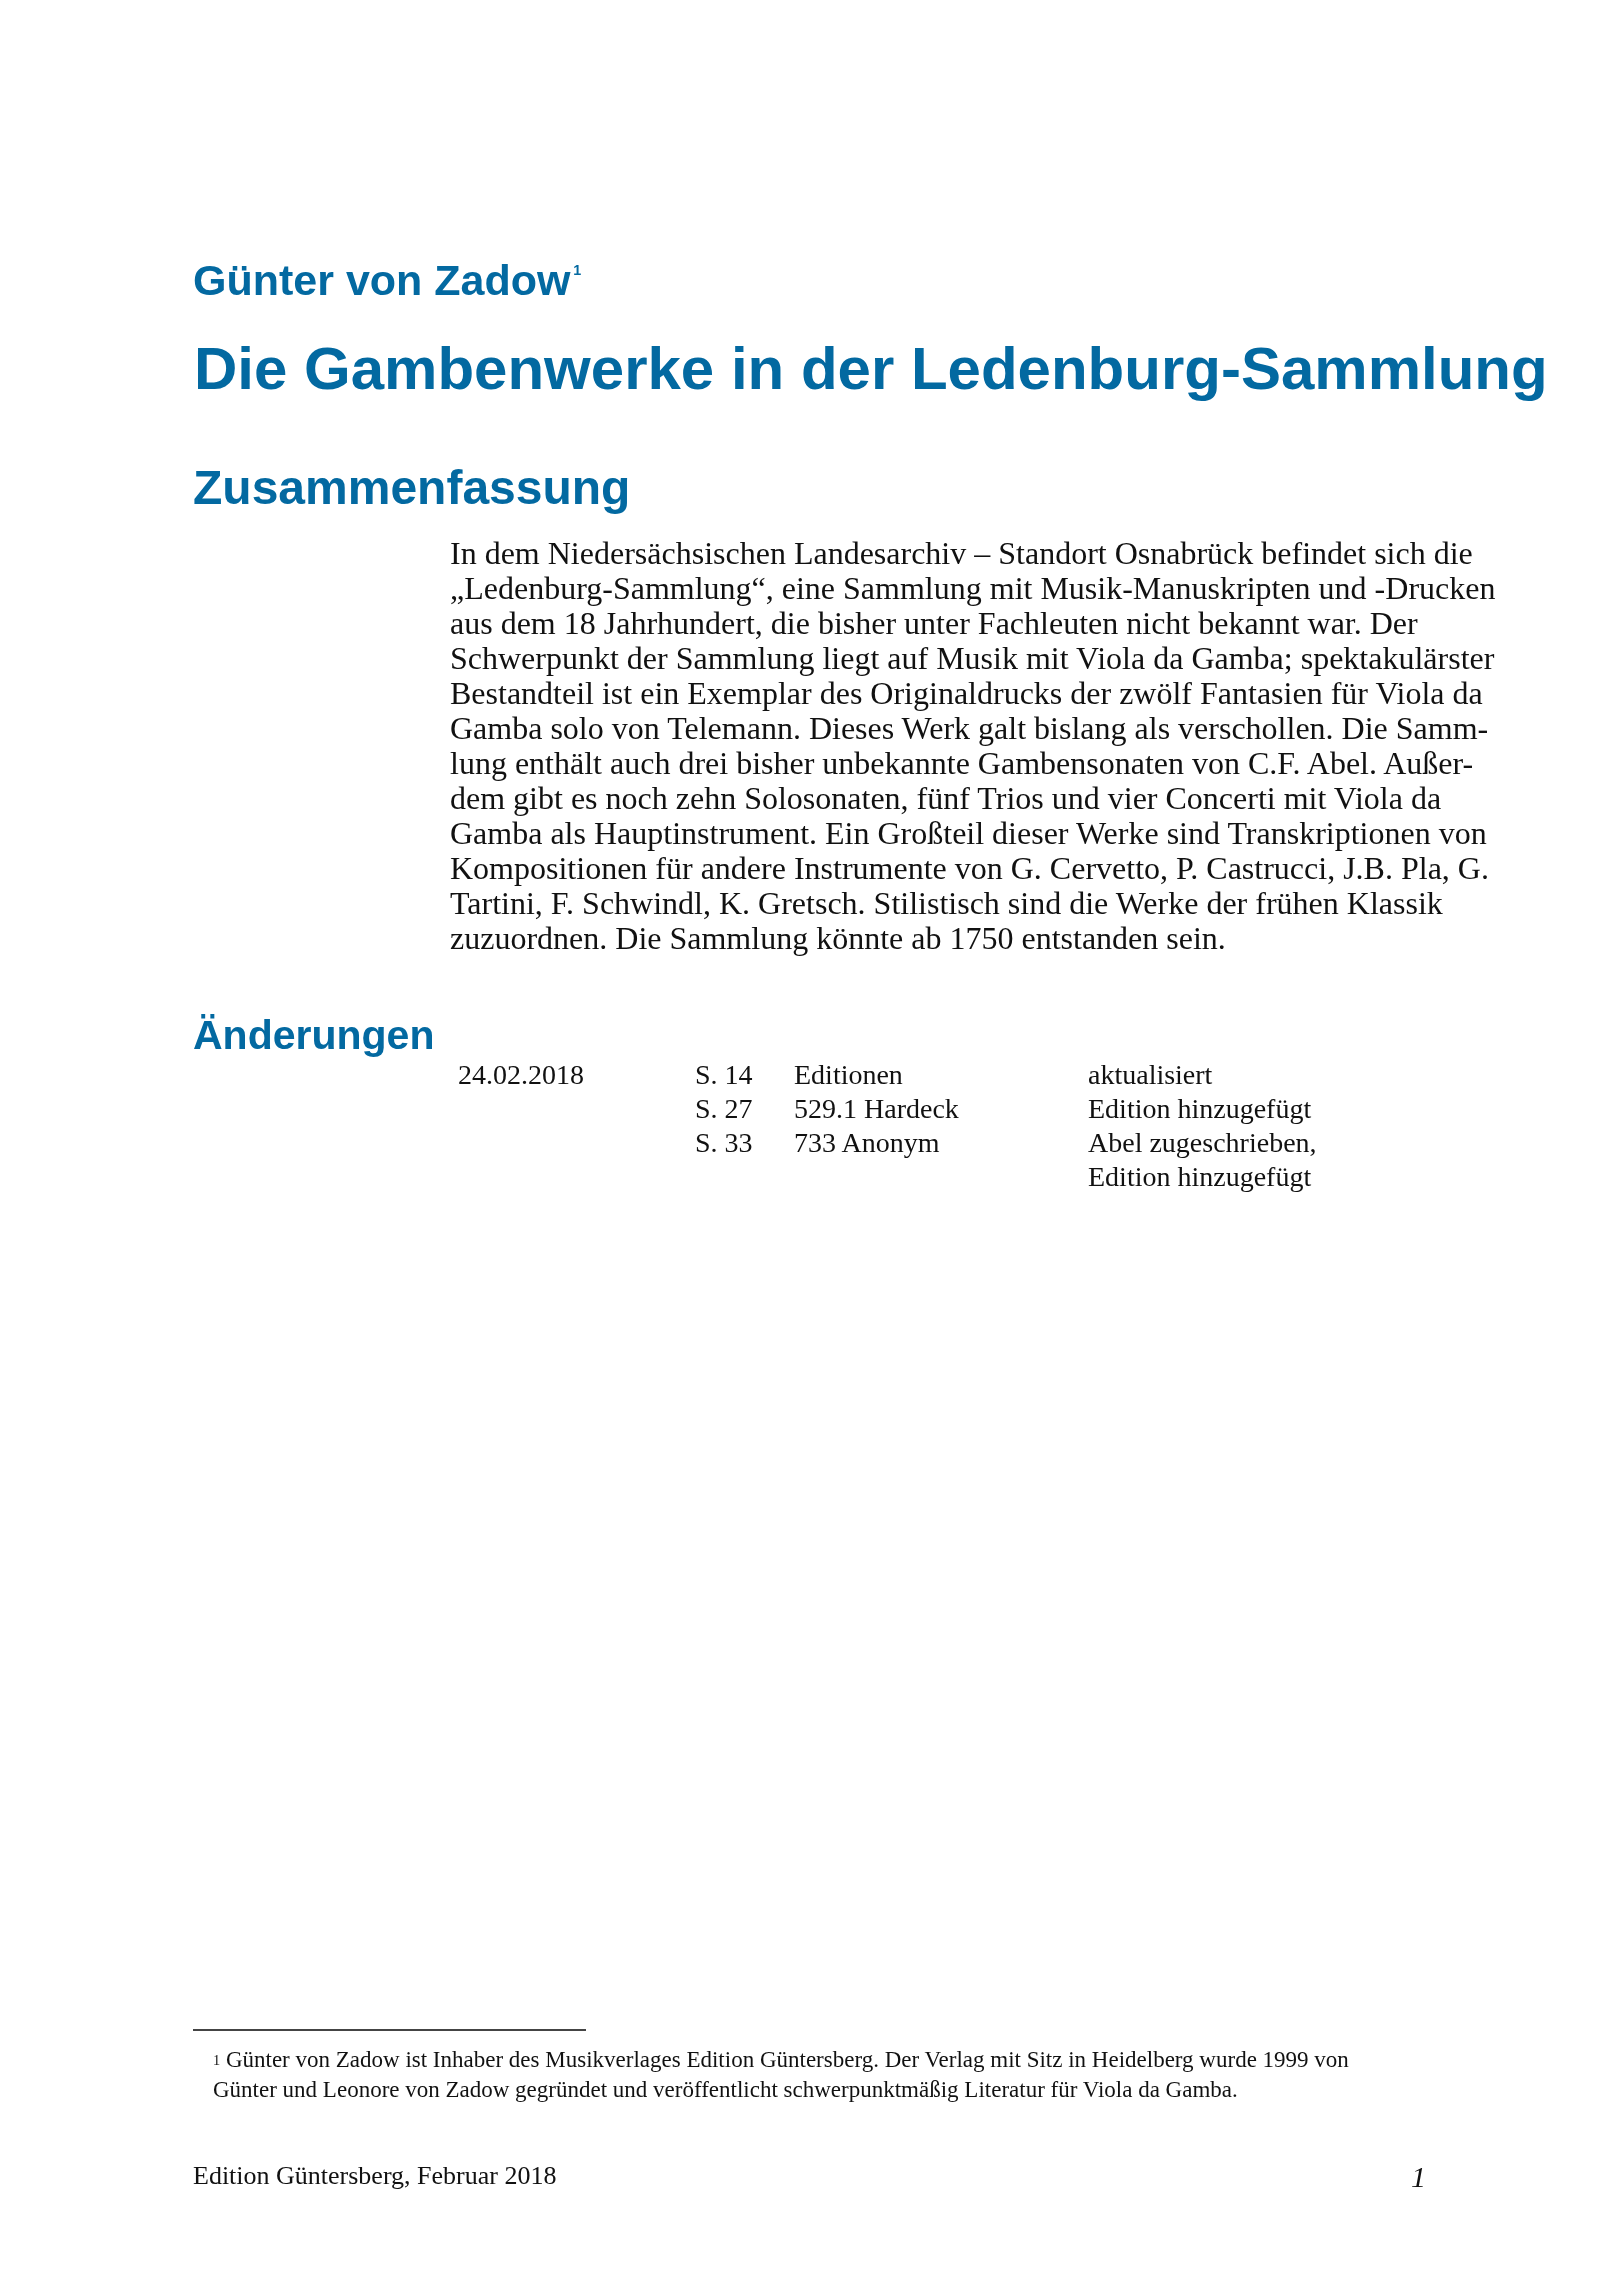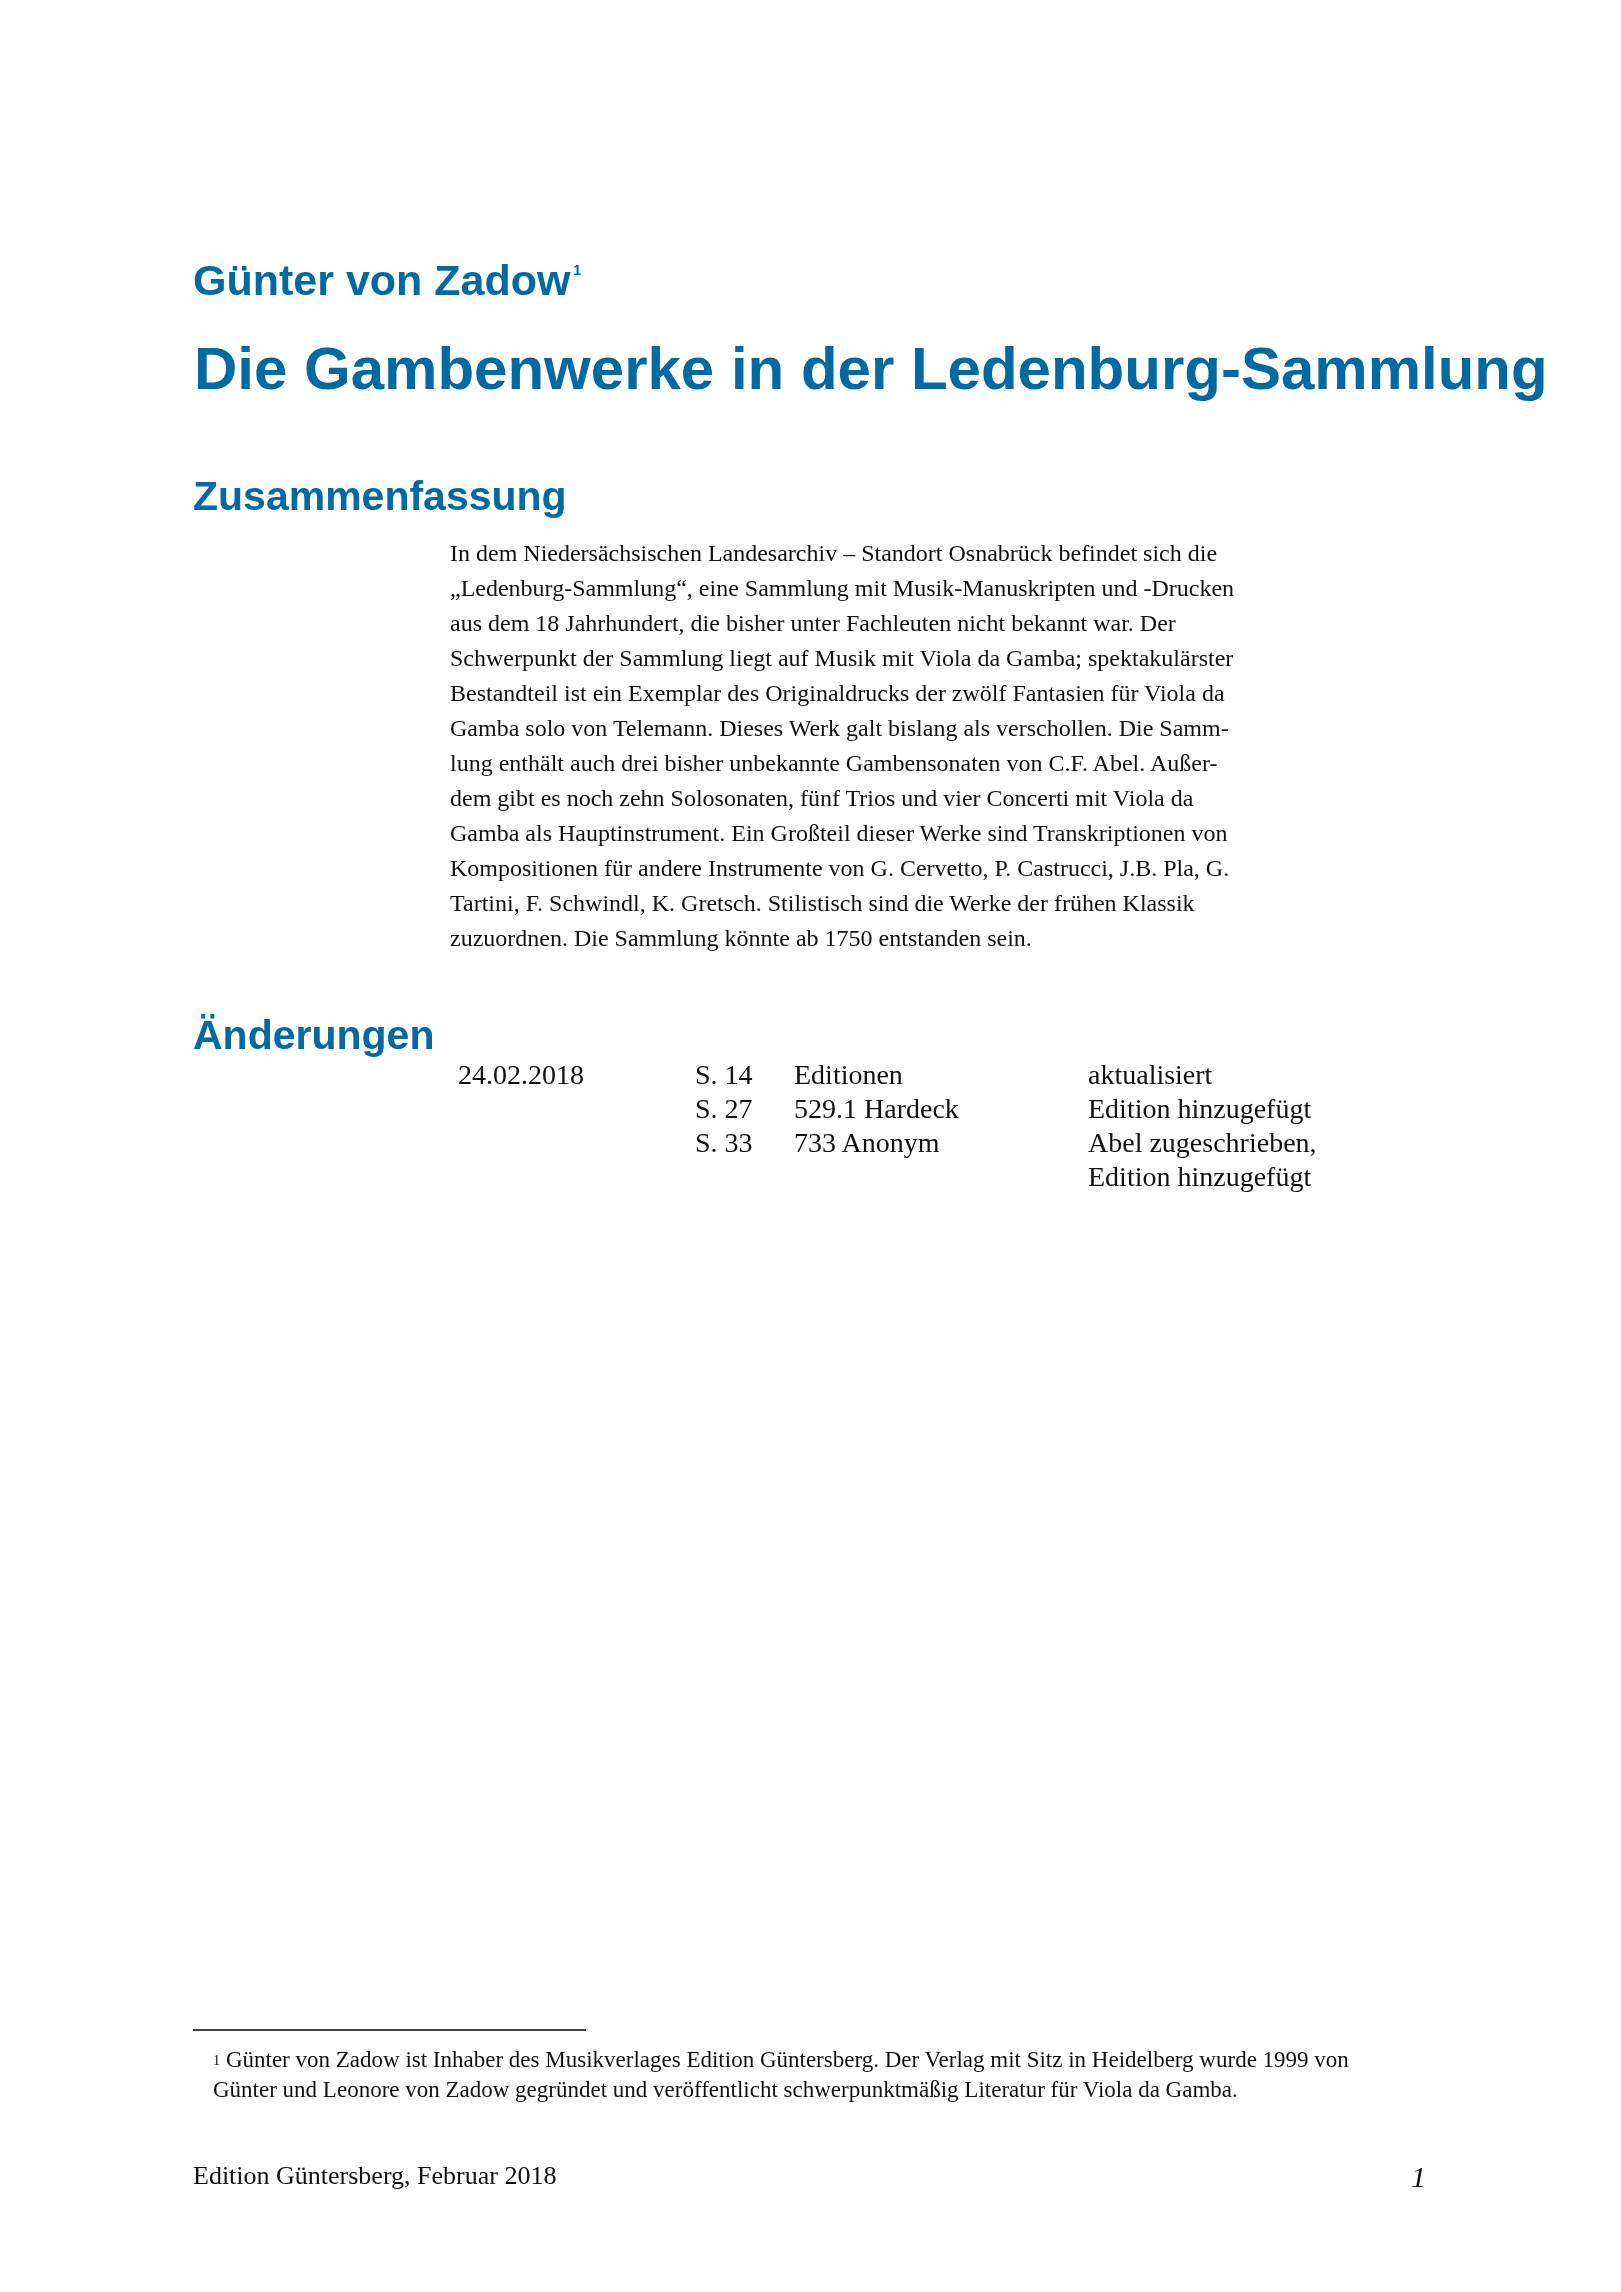--- a/index.html
+++ b/index.html
@@ -5,24 +5,24 @@
   html, body { margin: 0; padding: 0; background: #ffffff; }
   body { width: 1621px; height: 2293px; position: relative; overflow: hidden; }
   .page { position: absolute; left: 0; top: 0; width: 1621px; height: 2293px; background: #ffffff; }
   .sans { font-family: "Liberation Sans", "DejaVu Sans", sans-serif; font-weight: bold; color: #0369a1; }
   .serif { font-family: "Liberation Serif", "DejaVu Serif", serif; color: #111111; }
   .abs { position: absolute; white-space: nowrap; line-height: 1; }
 
   #author { left: 193px; top: 259px; font-size: 43px; }
   #author-sup { font-size: 14.3px; vertical-align: top; position: relative; top: 3.6px; margin-left: 2.7px; }
   #title { left: 194px; top: 339px; font-size: 60px; }
-  #h-summary { left: 193px; top: 476px; font-size: 41px; }
+  #h-summary { left: 193px; top: 464px; font-size: 48px; }
   #h-changes { left: 193px; top: 995px; font-size: 41px; margin-top: 20px; }
 
-  #summary { position: absolute; left: 450px; top: 536px; font-size: 24px; line-height: 35px; }
+  #summary { position: absolute; left: 450px; top: 536px; font-size: 32px; line-height: 35px; }
   #summary .line { display: block; white-space: nowrap; height: 35px; }
 
   #changes { position: absolute; left: 0; top: 1058px; font-size: 28px; line-height: 34px; margin-left: 12px; }
   .crow { position: relative; height: 34px; width: 1621px; }
   .cdate { position: absolute; left: 446px; white-space: nowrap; }
   .cpage { position: absolute; left: 683px; white-space: nowrap; }
   .citem { position: absolute; left: 782px; white-space: nowrap; }
   .caction { position: absolute; left: 1076px; white-space: nowrap; }
 
   #fn-rule { position: absolute; left: 193px; top: 2029px; width: 393px; height: 1.8px; background: #444444; }

